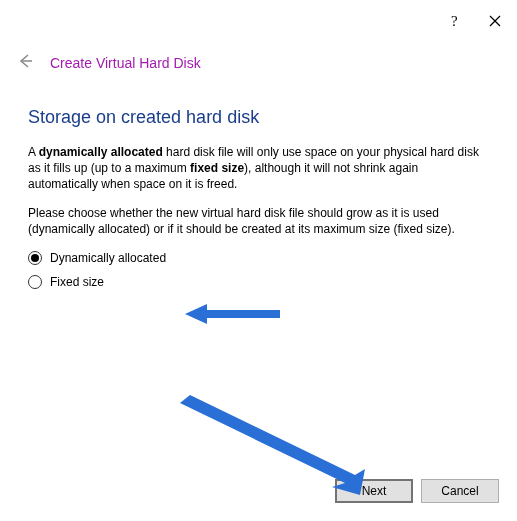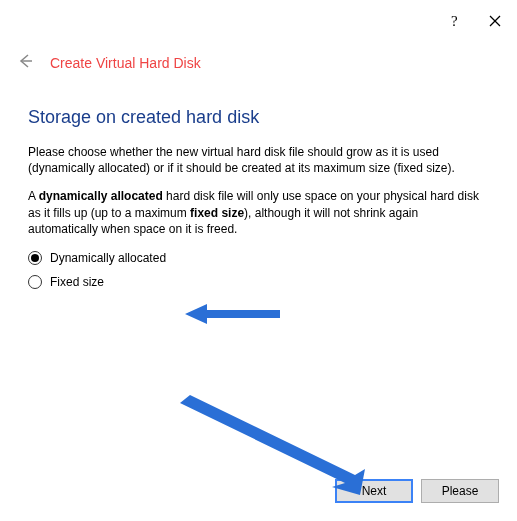--- a/index.html
+++ b/index.html
@@ -25,21 +25,21 @@
   }
   .titlebar svg { display: block; }
   .header {
     display: flex;
     align-items: center;
     padding: 10px 16px 20px 16px;
     gap: 16px;
   }
   .header-title {
     font-size: 14px;
-    color: #ef4444;
+    color: #a21caf;
   }
   .content {
     padding: 0 28px;
   }
   .heading {
     color: #1a3e8c;
     font-size: 18px;
     font-weight: 400;
     margin: 14px 0 16px 0;
   }
@@ -85,21 +85,21 @@
     min-width: 78px;
     height: 24px;
     background: #e1e1e1;
     border: 1px solid #adadad;
     font-family: inherit;
     font-size: 12px;
     cursor: pointer;
     padding: 0 14px;
   }
   .btn.primary {
-    border: 2px solid #3b82f6;
+    border: 2px solid #737373;
   }
   
   .arrow {
     position: absolute;
     pointer-events: none;
   }
 </style>
 </head>
 <body>
 
@@ -123,42 +123,42 @@
         <path d="M12 3 L5 9 L12 15" stroke="#888" stroke-width="1.5" fill="none"></path>
         <line x1="5" y1="9" x2="16" y2="9" stroke="#888" stroke-width="1.5"></line>
       </svg>
   </span>
   <span class="header-title">Create Virtual Hard Disk</span>
 </div>
 
 <div class="content">
   <div class="heading">Storage on created hard disk</div>
 
-  <p class="para">Please choose whether the new virtual hard disk file should grow as it is used (dynamically allocated) or if it should be created at its maximum size (fixed size).</p>
-
   <p class="para">
     <span>A </span><b>dynamically allocated</b><span> hard disk file will only use space on your physical hard disk as it fills up (up to a maximum </span><b>fixed size</b><span>), although it will not shrink again automatically when space on it is freed.</span>
   </p>
+
+  <p class="para">Please choose whether the new virtual hard disk file should grow as it is used (dynamically allocated) or if it should be created at its maximum size (fixed size).</p>
 
 
   <div class="options">
     <div class="option">
       <span class="radio checked"></span>
       <span>Dynamically allocated</span>
     </div>
     <div class="option">
       <span class="radio"></span>
       <span>Fixed size</span>
     </div>
   </div>
 </div>
 
 <div class="footer">
   <button class="btn primary">Next</button>
-  <button class="btn">Please</button>
+  <button class="btn">Cancel</button>
 </div>
 
 <svg class="arrow" style="left:185px; top:302px;" width="100" height="30">
   <polygon points="0,12 22,2 22,8 95,8 95,16 22,16 22,22" fill="#2a6fd6"></polygon>
 </svg>
 
 <svg class="arrow" style="left:170px; top:395px;" width="200" height="105">
   <polygon points="10,8 20,0 185,80 195,74 190,100 162,92 175,88 10,8" fill="#2a6fd6"></polygon>
 </svg>
 

